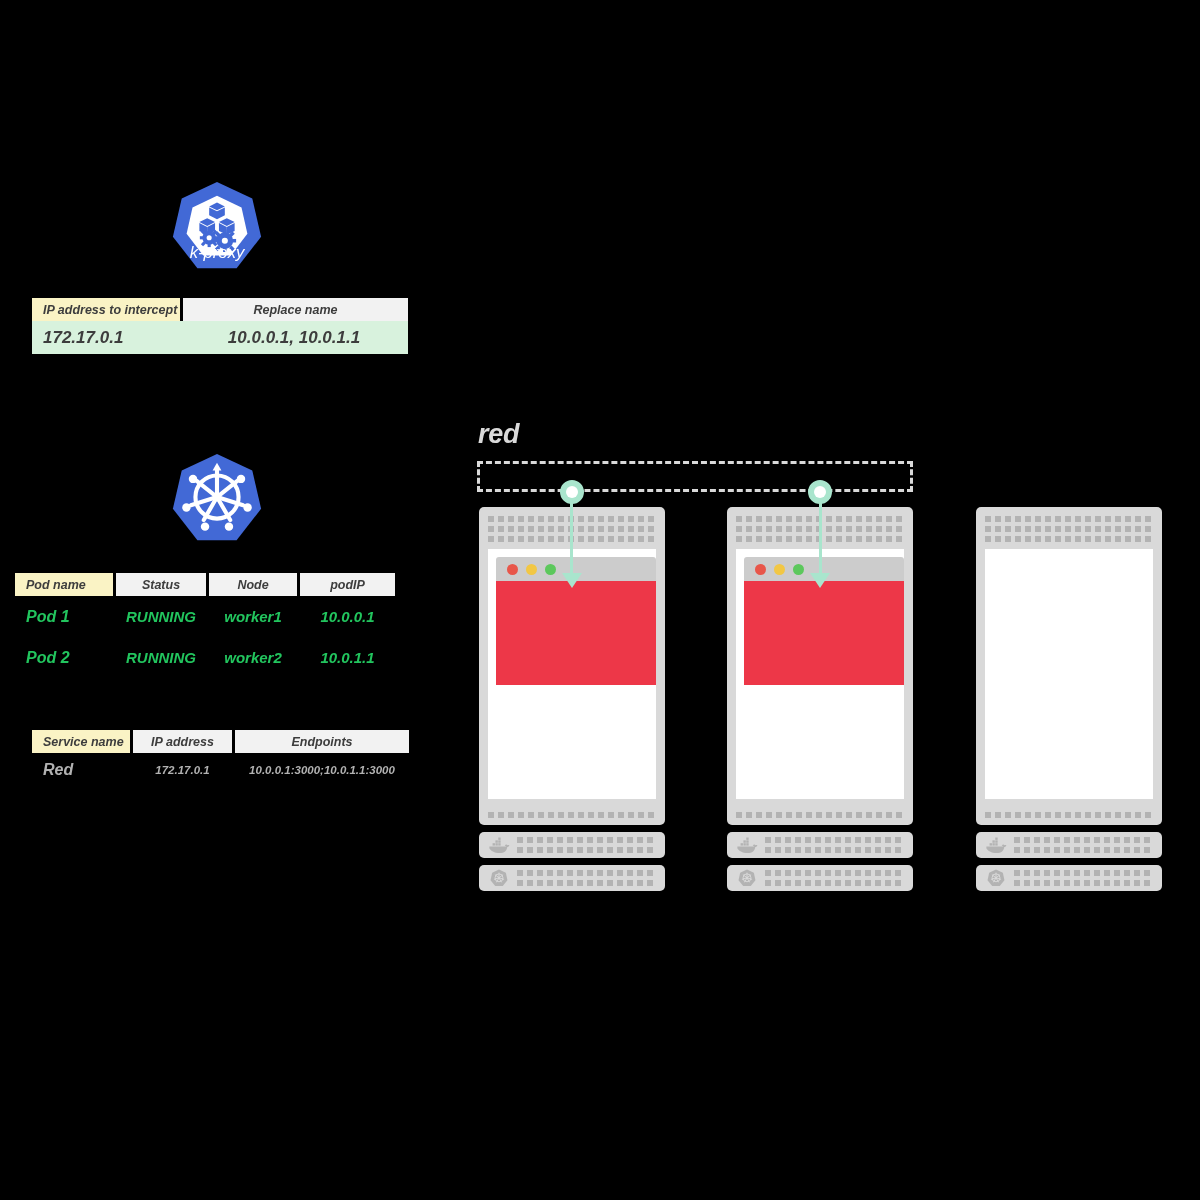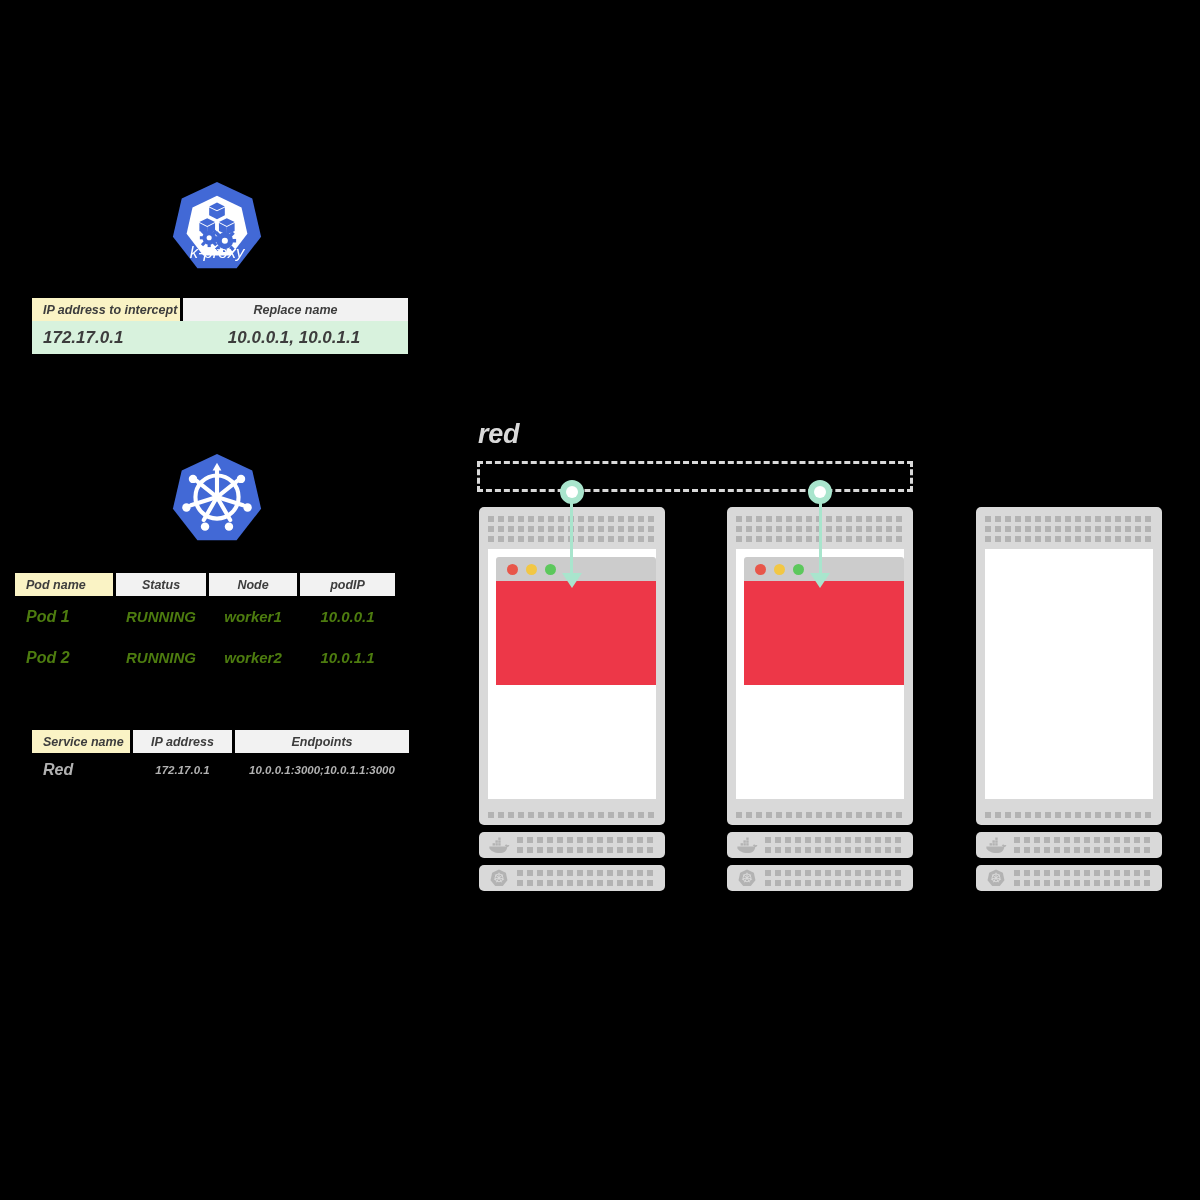--- a/index.html
+++ b/index.html
@@ -92,21 +92,21 @@
     justify-content: flex-start;
     padding-left: 11px;
   }
 
   
   .tbl-pods { left: 15px; top: 573px; }
   .tbl-pods .tbl-row { height: 41px; }
   .tbl-pods .td {
     font-size: 15px;
     font-weight: bold;
-    color: #4d7c0f;
+    color: #22c55e;
   }
   .tbl-pods .td.key {
     justify-content: flex-start;
     padding-left: 11px;
     font-size: 16px;
   }
 
   
   .tbl-svc { left: 32px; top: 730px; }
   .tbl-svc .tbl-row { height: 33px; }

